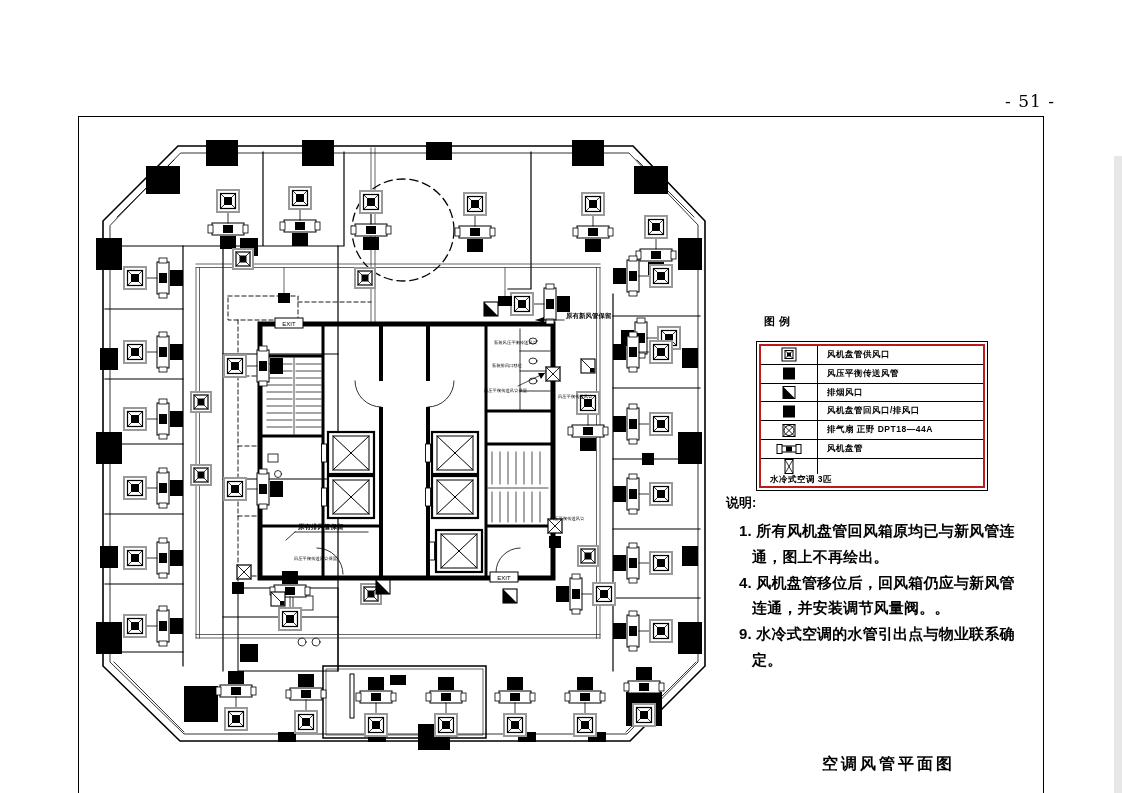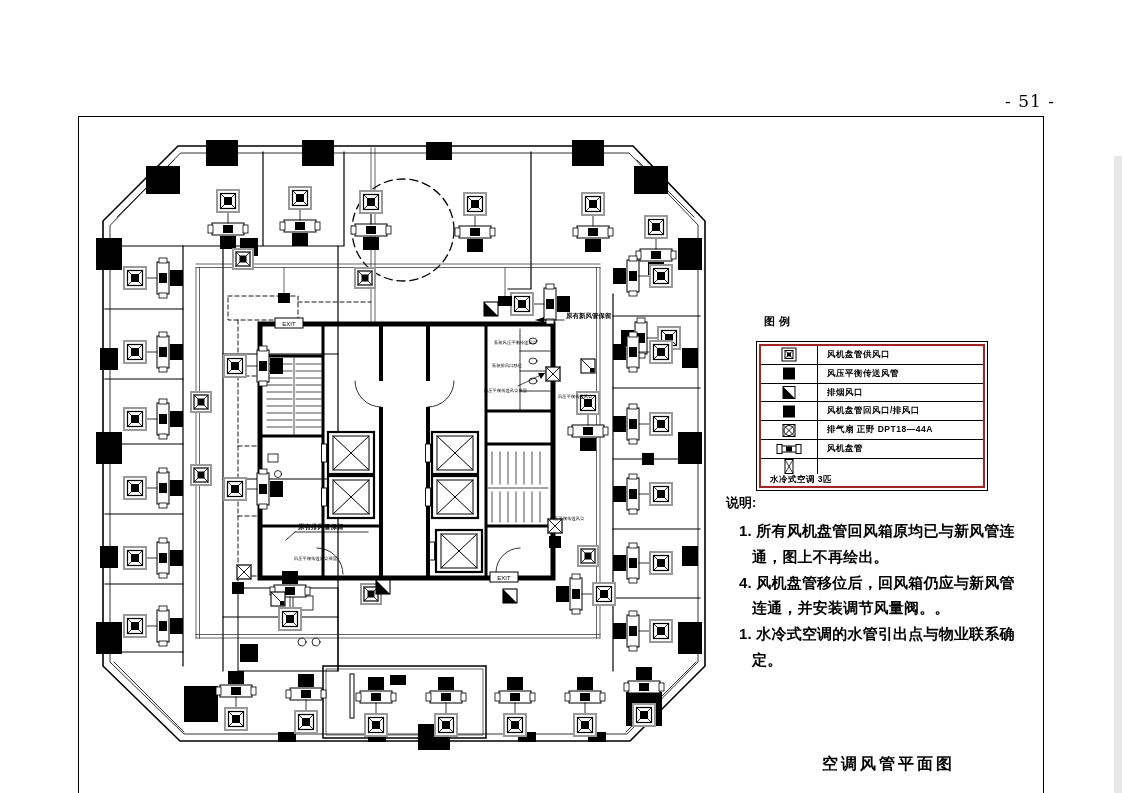--- a/index.html
+++ b/index.html
@@ -342,18 +342,18 @@
           </div>
       <div class="legend-lab">水冷式空调 3匹</div>
     </div>
   </div>
 </div>
 
 <div class="notes">
   <div class="notes-heading">说明:</div>
   <div class="note-item">1. 所有风机盘管回风箱原均已与新风管连通，图上不再绘出。</div>
   <div class="note-item">4. 风机盘管移位后，回风箱仍应与新风管连通，并安装调节风量阀。。</div>
-  <div class="note-item">1. 水冷式空调的水管引出点与物业联系确定。</div>
+  <div class="note-item">9. 水冷式空调的水管引出点与物业联系确定。</div>
 </div>
 
 <div class="drawing-title">空调风管平面图</div>
 
 </div>
 
 </body></html>

